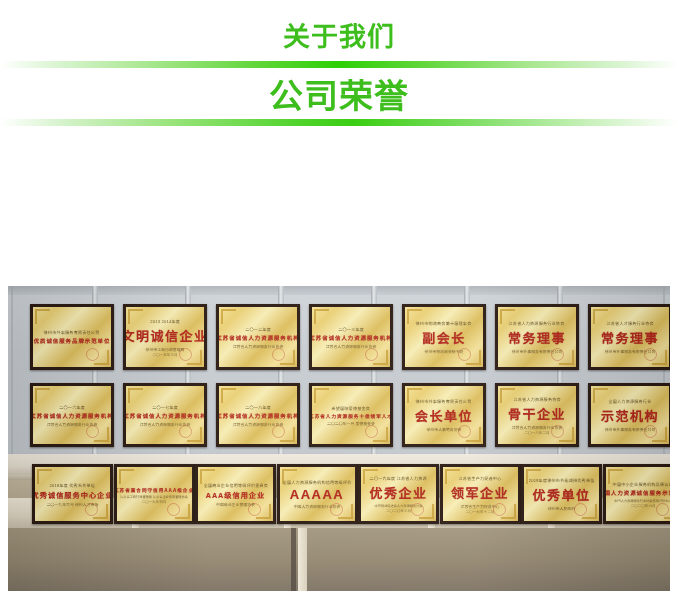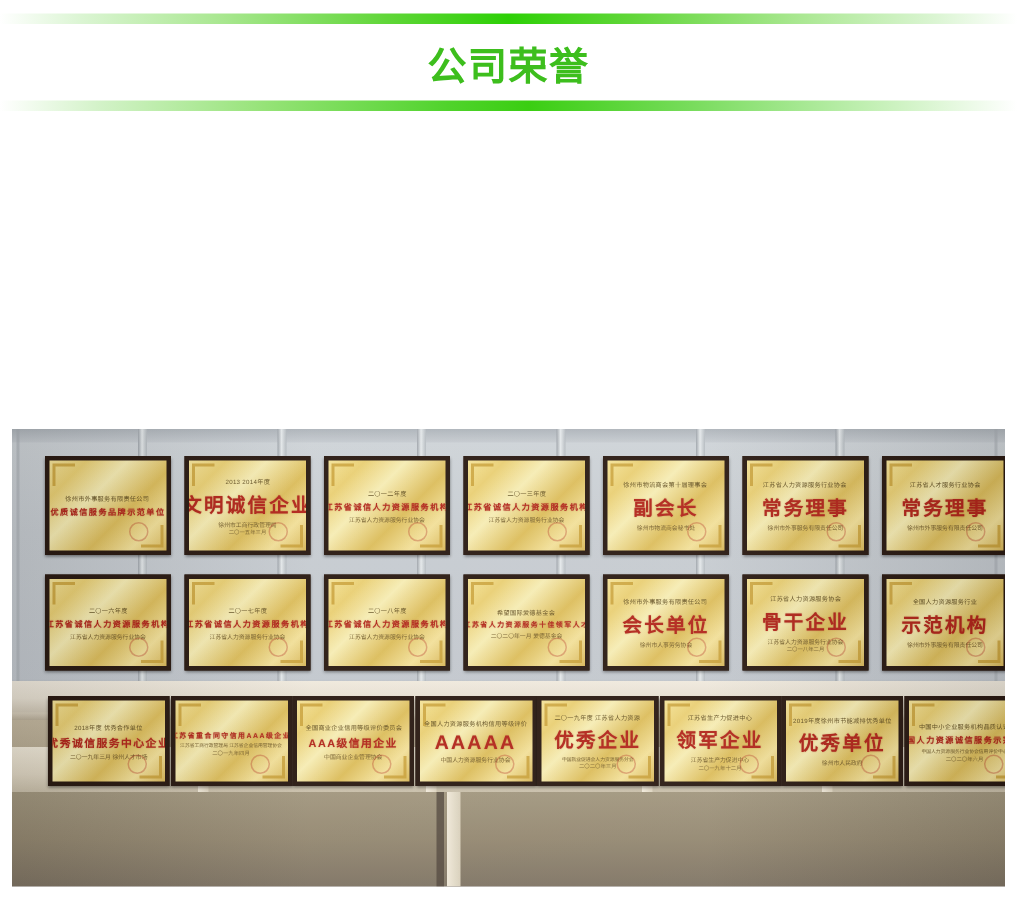--- a/index.html
+++ b/index.html
@@ -28,21 +28,21 @@
     font-weight: bold;
     letter-spacing: 1px;
   }
   .heading-about {
     font-size: 27px;
     line-height: 30px;
     padding-top: 22px;
     color: #3dbe1d;
   }
   .heading-honor {
-    font-size: 26px;
+    font-size: 34px;
     line-height: 30px;
     padding-top: 13px;
     color: #3dbe1d;
   }
 
   .divider {
     height: 7px;
     margin-top: 9px;
     background: linear-gradient(to right,
       rgba(255,255,255,1) 0%,
@@ -266,20 +266,21 @@
         rgba(0,0,0,.10) 0%, rgba(255,255,255,.04) 30%,
         rgba(255,255,255,.05) 70%, rgba(0,0,0,.10) 100%);
     pointer-events: none;
   }
 </style>
 </head>
 <body>
 
 <div class="page">
 
+  <div class="section-heading heading-about">关于我们</div>
   <div class="divider"></div>
 
 
   <div class="section-heading heading-honor">公司荣誉</div>
   <div class="divider divider-2"></div>
 
   <div class="photo-wrap">
     <div class="photo">
 
       <div class="wall"></div>

